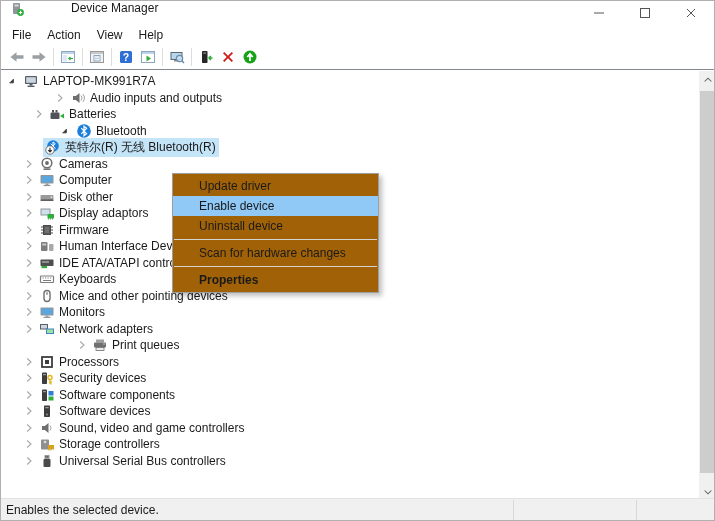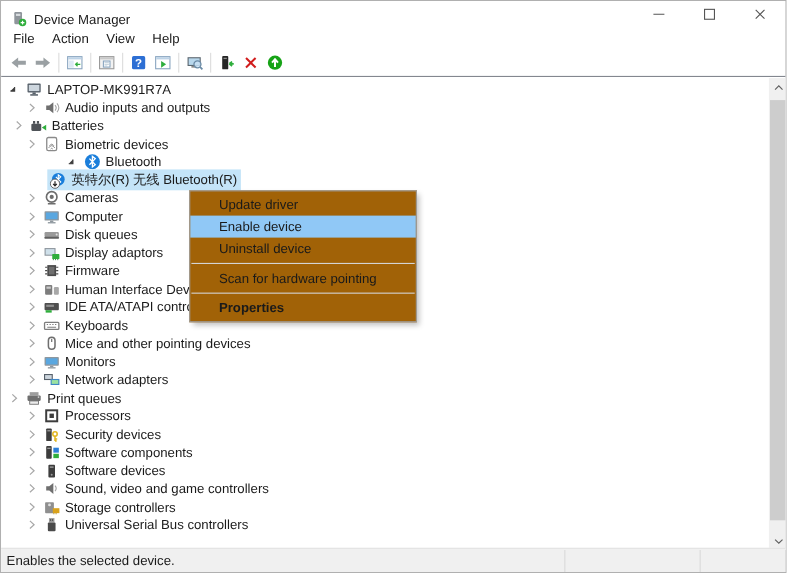--- a/index.html
+++ b/index.html
@@ -1,21 +1,21 @@
 <!DOCTYPE html>
 <html><head>
 <meta charset="utf-8">
 <style>
   * { box-sizing: border-box; margin: 0; padding: 0; }
   html,body { width:715px; height:521px; }
   body { font-family:"Liberation Sans","DejaVu Sans",sans-serif; font-size:12px; color:#1a1a1a; background:#fff; }
   .window { position:relative; width:715px; height:521px; border:1px solid #b0b0b0; background:#fff; overflow:hidden; }
 
   
-  .titlebar { height:24px; display:flex; align-items:flex-end; background:#fff; }
+  .titlebar { height:24px; display:flex; align-items:flex-start; background:#fff;gap:40px; }
   .title-icon { width:16px; height:16px; margin:0 6px 0 8px; flex:none; }
   .title-text { flex:1; font-size:12px; }
   .win-controls { display:flex; height:24px; }
   .win-btn { width:46px; height:24px; display:flex; align-items:center; justify-content:center; color:#444; }
 
   
   .menubar { height:19px; display:flex; align-items:center; padding-left:3px; background:#fff; }
   .menu-item { padding:2px 8px; }
 
   
@@ -174,58 +174,46 @@
           <span class="sel-wrap">
             <span class="t-icon"><svg viewBox="0 0 16 16" width="16" height="16">
                 <rect x="2" y="3" width="12" height="8" rx="0.8" fill="#57606a"></rect>
                 <rect x="3.2" y="4.2" width="9.6" height="5.6" fill="#cdd6de"></rect>
                 <rect x="6.5" y="11" width="3" height="1.6" fill="#57606a"></rect>
                 <rect x="4.5" y="12.6" width="7" height="1.4" fill="#57606a"></rect>
               </svg></span>
             <span class="t-label">LAPTOP-MK991R7A</span>
           </span>
         </div>
-        <div class="tree-row" style="padding-left: 20px;">
+        <div class="tree-row" style="padding-left: 20px; margin-left: 31px;">
           <span class="chevron"><svg viewBox="0 0 16 16" width="16" height="16">
               <path d="M6.2 4.5 L10 8 L6.2 11.5" stroke="#a8a8a8" stroke-width="1.1" fill="none"></path>
             </svg></span>
           <span class="sel-wrap">
             <span class="t-icon"><svg viewBox="0 0 16 16" width="16" height="16">
                 <path d="M3 6 H5.8 L9.5 3 V13 L5.8 10 H3 Z" fill="#6f6f6f"></path>
                 <path d="M11 5.5 q2.2 2.5 0 5 M12.8 4 q3.4 4 0 8" stroke="#a3a3a3" stroke-width="1" fill="none"></path>
               </svg></span>
             <span class="t-label">Audio inputs and outputs</span>
           </span>
         </div>
-        <div class="tree-row" style="padding-left: 8px;">
+        <div class="tree-row" style="padding-left: 30px;">
           <span class="chevron"><svg viewBox="0 0 16 16" width="16" height="16">
               <path d="M6.2 4.5 L10 8 L6.2 11.5" stroke="#a8a8a8" stroke-width="1.1" fill="none"></path>
             </svg></span>
           <span class="sel-wrap">
             <span class="t-icon"><svg viewBox="0 0 16 16" width="16" height="16">
                 <rect x="1.5" y="6.5" width="9" height="6.5" rx="1" fill="#4f5358"></rect>
                 <rect x="3" y="4" width="2" height="2.5" fill="#4f5358"></rect>
                 <rect x="6.5" y="4" width="2" height="2.5" fill="#4f5358"></rect>
                 <path d="M11 10 l4 -2.6 v5.2 Z" fill="#2fae3c"></path>
               </svg></span>
             <span class="t-label">Batteries</span>
           </span>
         </div>
-        <div class="tree-row" style="padding-left: 20px;">
-          <span class="chevron"><svg viewBox="0 0 16 16" width="16" height="16">
-              <path d="M6.2 4.5 L10 8 L6.2 11.5" stroke="#a8a8a8" stroke-width="1.1" fill="none"></path>
-            </svg></span>
-          <span class="sel-wrap">
-            <span class="t-icon"><svg viewBox="0 0 16 16" width="16" height="16">
-                <rect x="3.5" y="2" width="9" height="12" rx="1.5" fill="none" stroke="#8a8a8a" stroke-width="1.2"></rect>
-                <path d="M6 9.5 q2 -2.8 4 0 M5.2 11.5 q2.8 -4.2 5.6 0 M7 12.5 q1 -1.4 2 0" stroke="#8a8a8a" stroke-width="0.9" fill="none"></path>
-              </svg></span>
-            <span class="t-label">Biometric devices</span>
-          </span>
-        </div>
         <div class="tree-row" style="padding-left: 20px; margin-left: 37px;">
           <span class="chevron"><svg viewBox="0 0 16 16" width="16" height="16">
               <path d="M4.5 9.8 L8.3 6 L8.3 9.8 Z" fill="#3c3c3c"></path>
               <path d="M8.3 6 L8.3 9.8 L4.5 9.8" stroke="#3c3c3c" stroke-width="1" fill="none"></path>
             </svg></span>
           <span class="sel-wrap">
             <span class="t-icon"><svg viewBox="0 0 16 16" width="16" height="16">
                 <circle cx="8" cy="8" r="6.8" fill="#1a7edb"></circle>
                 <path d="M5.3 5.2 L10.6 10.8 L8 12.8 V3.2 L10.6 5.2 L5.3 10.8" stroke="#fff" stroke-width="1.2" fill="none"></path>
               </svg></span>
@@ -274,21 +262,21 @@
         <div class="tree-row" style="padding-left: 20px;">
           <span class="chevron"><svg viewBox="0 0 16 16" width="16" height="16">
               <path d="M6.2 4.5 L10 8 L6.2 11.5" stroke="#a8a8a8" stroke-width="1.1" fill="none"></path>
             </svg></span>
           <span class="sel-wrap">
             <span class="t-icon"><svg viewBox="0 0 16 16" width="16" height="16">
                 <rect x="1.5" y="6" width="13" height="4.8" rx="1" fill="#9a9a9a"></rect>
                 <rect x="1.5" y="10.2" width="13" height="1.8" rx="0.5" fill="#5f5f5f"></rect>
                 <circle cx="12.5" cy="8.2" r="0.9" fill="#e2e2e2"></circle>
               </svg></span>
-            <span class="t-label">Disk queues</span>
+            <span class="t-label">Disk other</span>
           </span>
         </div>
         <div class="tree-row" style="padding-left: 20px;">
           <span class="chevron"><svg viewBox="0 0 16 16" width="16" height="16">
               <path d="M6.2 4.5 L10 8 L6.2 11.5" stroke="#a8a8a8" stroke-width="1.1" fill="none"></path>
             </svg></span>
           <span class="sel-wrap">
             <span class="t-icon"><svg viewBox="0 0 16 16" width="16" height="16">
                 <rect x="1.5" y="3.5" width="10" height="7" fill="#8e979e"></rect>
                 <rect x="2.5" y="4.5" width="8" height="5" fill="#cfe0ea"></rect>
@@ -382,21 +370,21 @@
           <span class="sel-wrap">
             <span class="t-icon"><svg viewBox="0 0 16 16" width="16" height="16">
                 <rect x="1" y="3" width="8" height="5.5" fill="#57606a"></rect>
                 <rect x="2" y="4" width="6" height="3.5" fill="#cdd6de"></rect>
                 <rect x="7" y="7.5" width="8" height="5.5" fill="#3f87c5"></rect>
                 <rect x="8" y="8.5" width="6" height="3.5" fill="#9be2a0"></rect>
               </svg></span>
             <span class="t-label">Network adapters</span>
           </span>
         </div>
-        <div class="tree-row" style="padding-left: 4px;">
+        <div class="tree-row" style="padding-left: 28px; margin-left: 45px;">
           <span class="chevron"><svg viewBox="0 0 16 16" width="16" height="16">
               <path d="M6.2 4.5 L10 8 L6.2 11.5" stroke="#a8a8a8" stroke-width="1.1" fill="none"></path>
             </svg></span>
           <span class="sel-wrap">
             <span class="t-icon"><svg viewBox="0 0 16 16" width="16" height="16">
                 <rect x="4" y="2.5" width="8" height="3" fill="#9e9e9e"></rect>
                 <rect x="2" y="5.5" width="12" height="5" rx="1" fill="#6f6f6f"></rect>
                 <rect x="4" y="10.5" width="8" height="3" fill="#ececec" stroke="#6f6f6f" stroke-width="0.8"></rect>
                 <circle cx="12" cy="7" r="0.8" fill="#d2d2d2"></circle>
               </svg></span>
@@ -510,21 +498,21 @@
           </svg>
         </div>
     </div>
   </div>
 
   <div class="context-menu" id="context-menu">
       <div class="cm-item">Update driver</div>
       <div class="cm-item hl">Enable device</div>
       <div class="cm-item">Uninstall device</div>
       <div class="cm-sep"></div>
-      <div class="cm-item">Scan for hardware pointing</div>
+      <div class="cm-item">Scan for hardware changes</div>
       <div class="cm-sep"></div>
       <div class="cm-item bold">Properties</div>
     </div>
 
   <div class="statusbar">
     <span>Enables the selected device.</span>
     <div class="sb-sep" style="left:512px"></div>
     <div class="sb-sep" style="left:635px"></div>
   </div>
 

